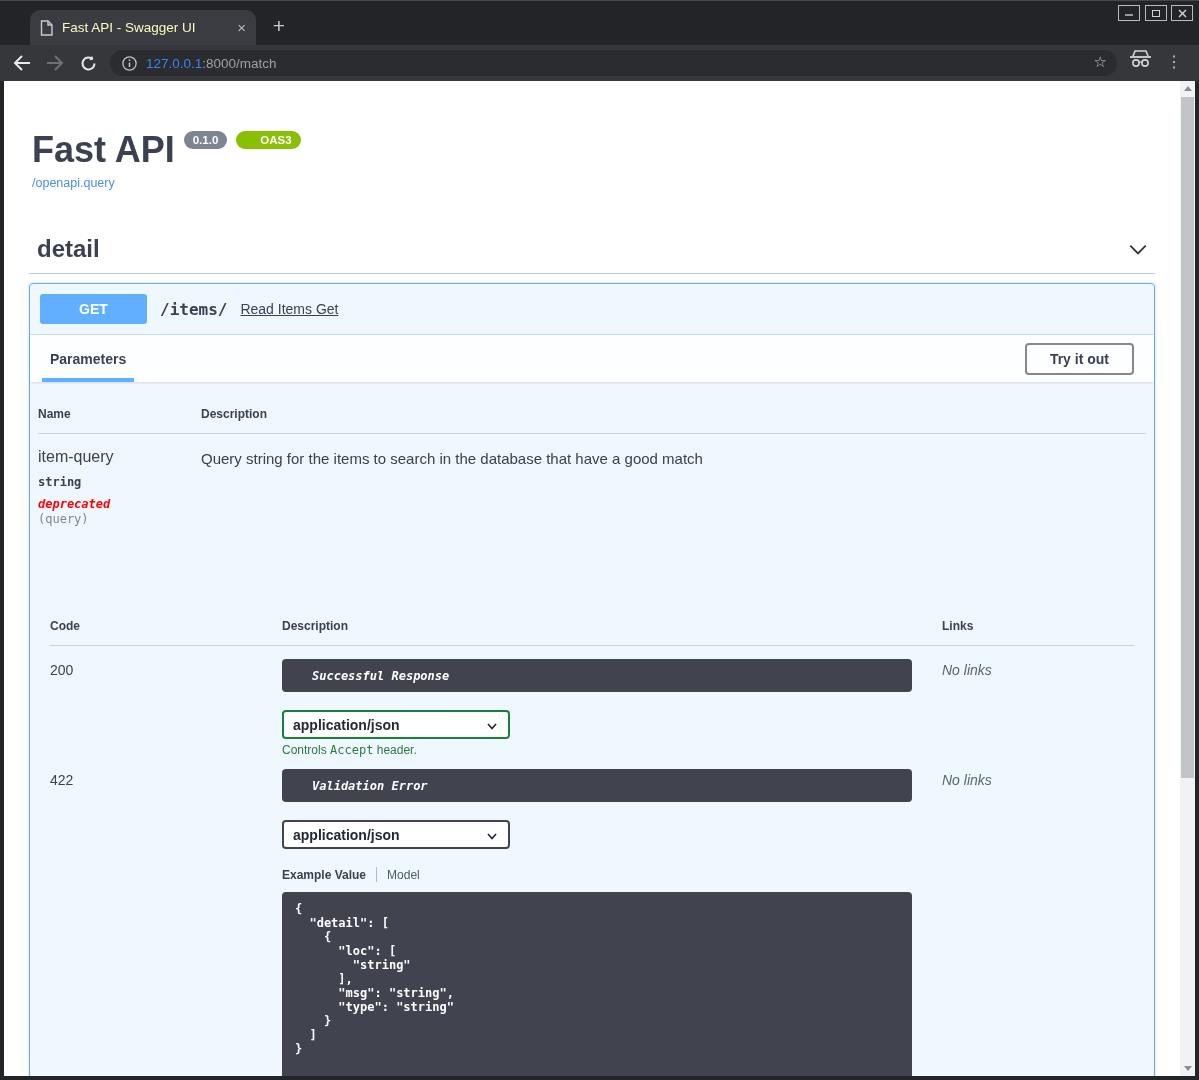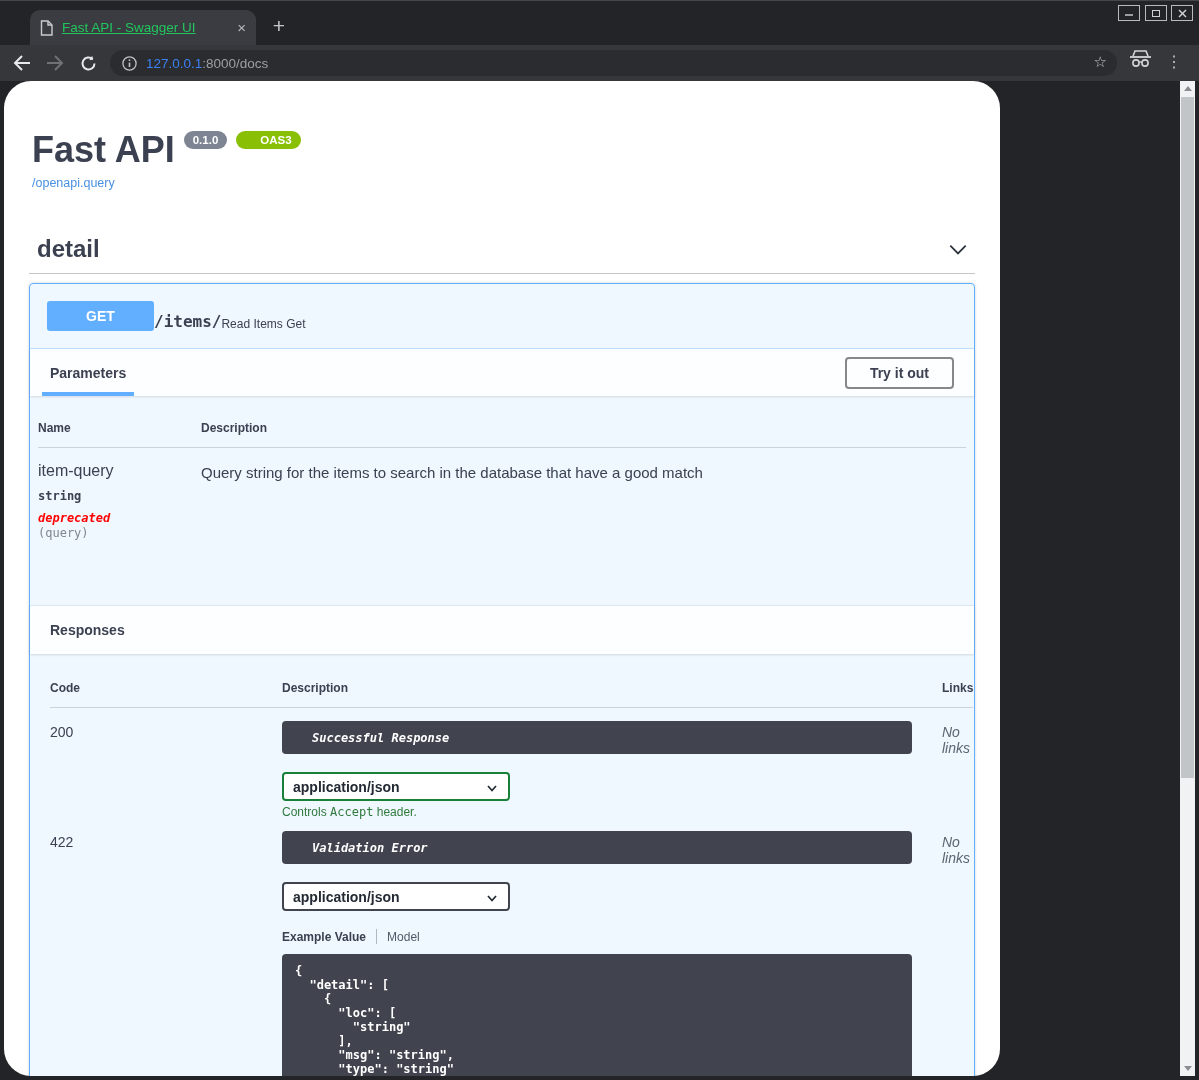--- a/index.html
+++ b/index.html
@@ -5,42 +5,42 @@
   * { margin:0; padding:0; box-sizing:border-box; }
   html,body { width:1199px; height:1080px; overflow:hidden; background:#222428;
               font-family:"Liberation Sans", sans-serif; }
   .mono { font-family:"DejaVu Sans Mono", monospace; }
 
   
   .win { position:absolute; inset:0; background:#222428; border-top:1px solid #45474b; }
   .tabstrip { position:absolute; left:0; top:0; width:100%; height:44px; background:#222428; }
   .tab { position:absolute; left:30px; top:9px; width:226px; height:35px; background:#3a3c41;
          border-radius:10px 10px 0 0; display:flex; align-items:center; padding:0 10px; gap:9px; }
-  .tab-title { color:#22c55e; font-size:13.5px; flex:1; white-space:nowrap; overflow:hidden;text-decoration:underline; }
+  .tab-title { color:#fef9c3; font-size:13.5px; flex:1; white-space:nowrap; overflow:hidden; }
   .tab-close { color:#b6b9bc; font-size:15px; cursor:default; }
   .newtab { position:absolute; left:264px; top:10px; width:30px; height:30px; color:#c3c6c9;
             font-size:21px; display:flex; align-items:center; justify-content:center; }
   .winbtn { position:absolute; top:4px; width:22px; height:16px; border:1px solid #b8bbbe;
             color:#cfd2d5; display:flex; align-items:center; justify-content:center;
             font-size:10px; line-height:1; background:#222428; }
   .winbtn.min { left:1118px; } .winbtn.max { left:1145px; } .winbtn.cls { left:1171px; }
   .maxglyph { width:8px; height:7px; border:1px solid #cfd2d5; display:block; }
 
   .toolbar { position:absolute; left:0; top:44px; width:100%; height:36px; background:#35373b;
              display:flex; align-items:center; }
   .navic { width:22px; height:22px; margin-left:11px; display:flex; align-items:center; justify-content:center; }
   .urlpill { position:absolute; left:110px; top:49px; width:1007px; height:26px; background:#2b2c2f;
              border-radius:13px; display:flex; align-items:center; padding:0 12px; gap:9px; }
   .url { font-size:13.5px; }
   .url .host { color:#3b82f6; } .url .rest { color:#9aa0a6; }
   .star { position:absolute; right:10px; top:3px; color:#c0c3c6; font-size:15px; }
   .rightic { position:absolute; top:48px; }
 
   
-  .page { position:absolute; left:4px; top:80px; width:996px; height:995px; background:#fff; overflow:hidden;border-radius:27px; }
+  .page { position:absolute; left:4px; top:80px; width:1176px; height:995px; background:#fff; overflow:hidden; }
   .sbar { position:absolute; right:4px; top:80px; width:15px; height:995px; background:#f1f2f3; }
   .sbar .arrow { position:absolute; left:0; width:15px; height:15px; display:flex; align-items:center; justify-content:center; }
   .tri-up { width:0; height:0; border-left:4px solid transparent; border-right:4px solid transparent; border-bottom:5px solid #8a8d90; }
   .tri-dn { width:0; height:0; border-left:4px solid transparent; border-right:4px solid transparent; border-top:5px solid #8a8d90; }
   .thumb { position:absolute; left:1px; top:16px; width:13px; height:681px; background:#c2c5c7; }
 
   
   .swagger { padding:0 25px; color:#3b4151; }
   .info { margin-top:48px; margin-left:3px; }
   .api-title { font-size:36px; font-weight:700; color:#3b4151; display:flex; align-items:flex-start; gap:9px; }
@@ -48,25 +48,25 @@
   .badge.ver { background:#7d8492; }
   .badge.oas { background:#89bf04;padding-left:24px; }
   .spec-link { display:inline-block; margin-top:5px; font-size:12.5px; color:#4990e2; text-decoration:none; }
 
   .tagrow { margin-top:44px; padding:0 6px 10px 8px; display:flex; align-items:center; justify-content:space-between;
             border-bottom:1px solid rgba(59,65,81,.3); }
   .tagname { font-size:24px; font-weight:700; }
 
   .opblock { margin-top:9px; border:1px solid #61affe; border-radius:4px;
              background:rgba(97,175,254,.10); box-shadow:0 0 3px rgba(0,0,0,.19); }
-  .opsummary { padding:17px; display:flex; align-items:flex-end; border-bottom:1px solid rgba(97,175,254,.35); }
+  .opsummary { padding:10px; display:flex; align-items:center; gap:13px; border-bottom:1px solid rgba(97,175,254,.35); }
   .method { background:#61affe; color:#fff; font-weight:700; font-size:14px; border-radius:3px;
             width:107px; text-align:center; padding:7px 0; }
   .path { font-family:"DejaVu Sans Mono", monospace; font-weight:700; font-size:16px; color:#3b4151; }
-  .opdesc { font-size:12px; }
+  .opdesc { font-size:14px;text-decoration:underline; }
 
   .sect-head { background:rgba(255,255,255,.88); box-shadow:0 1px 2px rgba(0,0,0,.12);
                height:47px; display:flex; align-items:center; justify-content:space-between; padding:0 12px; }
   .tab-item { height:100%; display:flex; align-items:center; padding:4px 8px 0;
               border-bottom:4px solid #61affe; }
   .sect-title { font-size:14px; font-weight:700; }
   .tryout { border:2px solid #888; border-radius:4px; background:transparent; color:#3b4151;
             font-size:14px; font-weight:700; padding:6px 23px; margin-right:8px; cursor:pointer;
             font-family:"Liberation Sans", sans-serif; }
 
@@ -155,21 +155,21 @@
         <path d="M12.2 0.8 L13.1 4.6 L9.3 5.2 Z" fill="#e7e9eb"></path>
       </svg>
     </div>
   </div>
   <div class="urlpill">
     <svg width="15" height="15" viewBox="0 0 15 15">
       <circle cx="7.5" cy="7.5" r="6.6" fill="none" stroke="#c0c3c6" stroke-width="1.3"></circle>
       <line x1="7.5" y1="6.6" x2="7.5" y2="11" stroke="#c0c3c6" stroke-width="1.6"></line>
       <circle cx="7.5" cy="4.2" r="0.9" fill="#c0c3c6"></circle>
     </svg>
-    <span class="url"><span class="host">127.0.0.1</span><span class="rest">:8000/docs</span></span>
+    <span class="url"><span class="host">127.0.0.1</span><span class="rest">:8000/match</span></span>
     <span class="star">☆</span>
   </div>
   <div class="rightic" style="left:1128px;">
     <svg width="25" height="20" viewBox="0 0 25 20">
       <path d="M5 7 L7 2 H18 L20 7" fill="none" stroke="#d2d5d8" stroke-width="1.6"></path>
       <line x1="2" y1="8" x2="23" y2="8" stroke="#d2d5d8" stroke-width="1.8"></line>
       <circle cx="8" cy="14" r="3.1" fill="none" stroke="#d2d5d8" stroke-width="1.6"></circle>
       <circle cx="17" cy="14" r="3.1" fill="none" stroke="#d2d5d8" stroke-width="1.6"></circle>
       <path d="M11 13.5 Q12.5 12.3 14 13.5" fill="none" stroke="#d2d5d8" stroke-width="1.4"></path>
     </svg>
@@ -219,23 +219,20 @@
             <div>
               <div class="pname">item-query</div>
               <div class="ptype mono">string</div>
               <div class="pdep mono">deprecated</div>
               <div class="pin mono">(query)</div>
             </div>
             <div class="pdesc">Query string for the items to search in the database that have a good match</div>
           </div>
         </div>
 
-        <div class="resp-head">
-          <span class="sect-title">Responses</span>
-        </div>
 
         <div class="resp-body">
           <div class="rtable-head">
             <div class="th">Code</div>
             <div class="th">Description</div>
             <div class="th">Links</div>
           </div>
 
           <div class="rrow">
             <div class="rcode">200</div>

